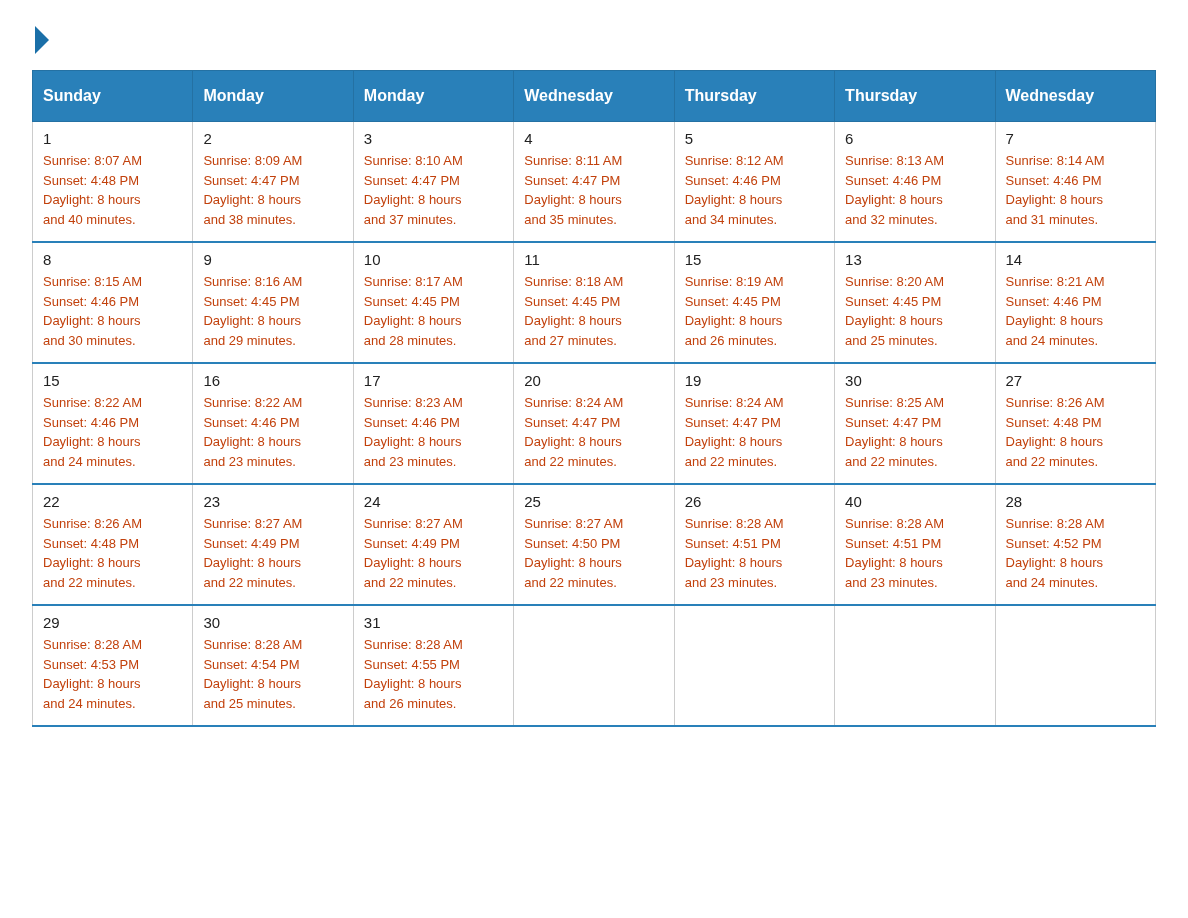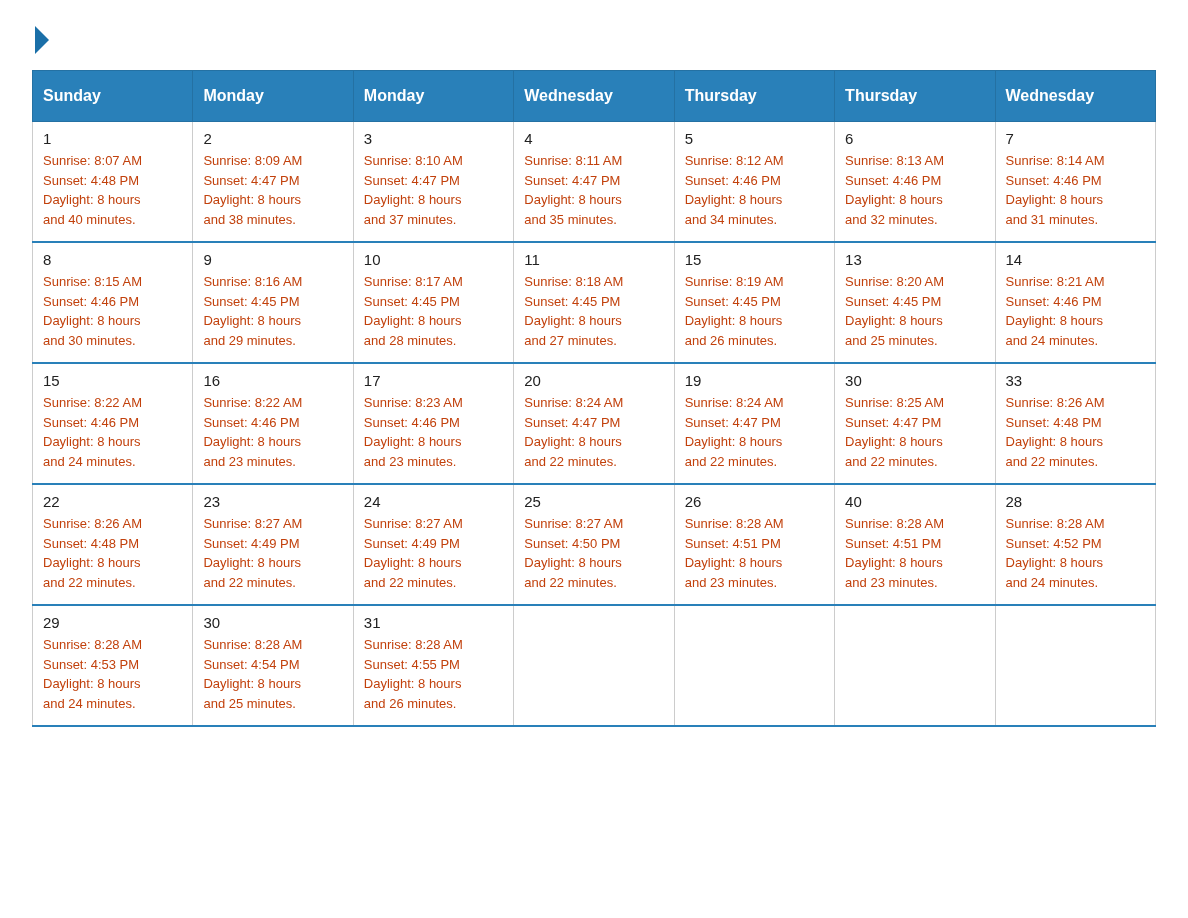--- a/index.html
+++ b/index.html
@@ -216,21 +216,21 @@
         </td>
         <td>
           <span class="day-num">19</span>
 <div class="day-info">Sunrise: 8:24 AM<br>Sunset: 4:47 PM<br>Daylight: 8 hours<br>and 22 minutes.</div>
         </td>
         <td>
           <span class="day-num">30</span>
 <div class="day-info">Sunrise: 8:25 AM<br>Sunset: 4:47 PM<br>Daylight: 8 hours<br>and 22 minutes.</div>
         </td>
         <td>
-          <span class="day-num">33</span>
+          <span class="day-num">27</span>
 <div class="day-info">Sunrise: 8:26 AM<br>Sunset: 4:48 PM<br>Daylight: 8 hours<br>and 22 minutes.</div>
         </td>
       </tr>
       <tr>
         <td>
           <span class="day-num">22</span>
 <div class="day-info">Sunrise: 8:26 AM<br>Sunset: 4:48 PM<br>Daylight: 8 hours<br>and 22 minutes.</div>
         </td>
         <td>
           <span class="day-num">23</span>

